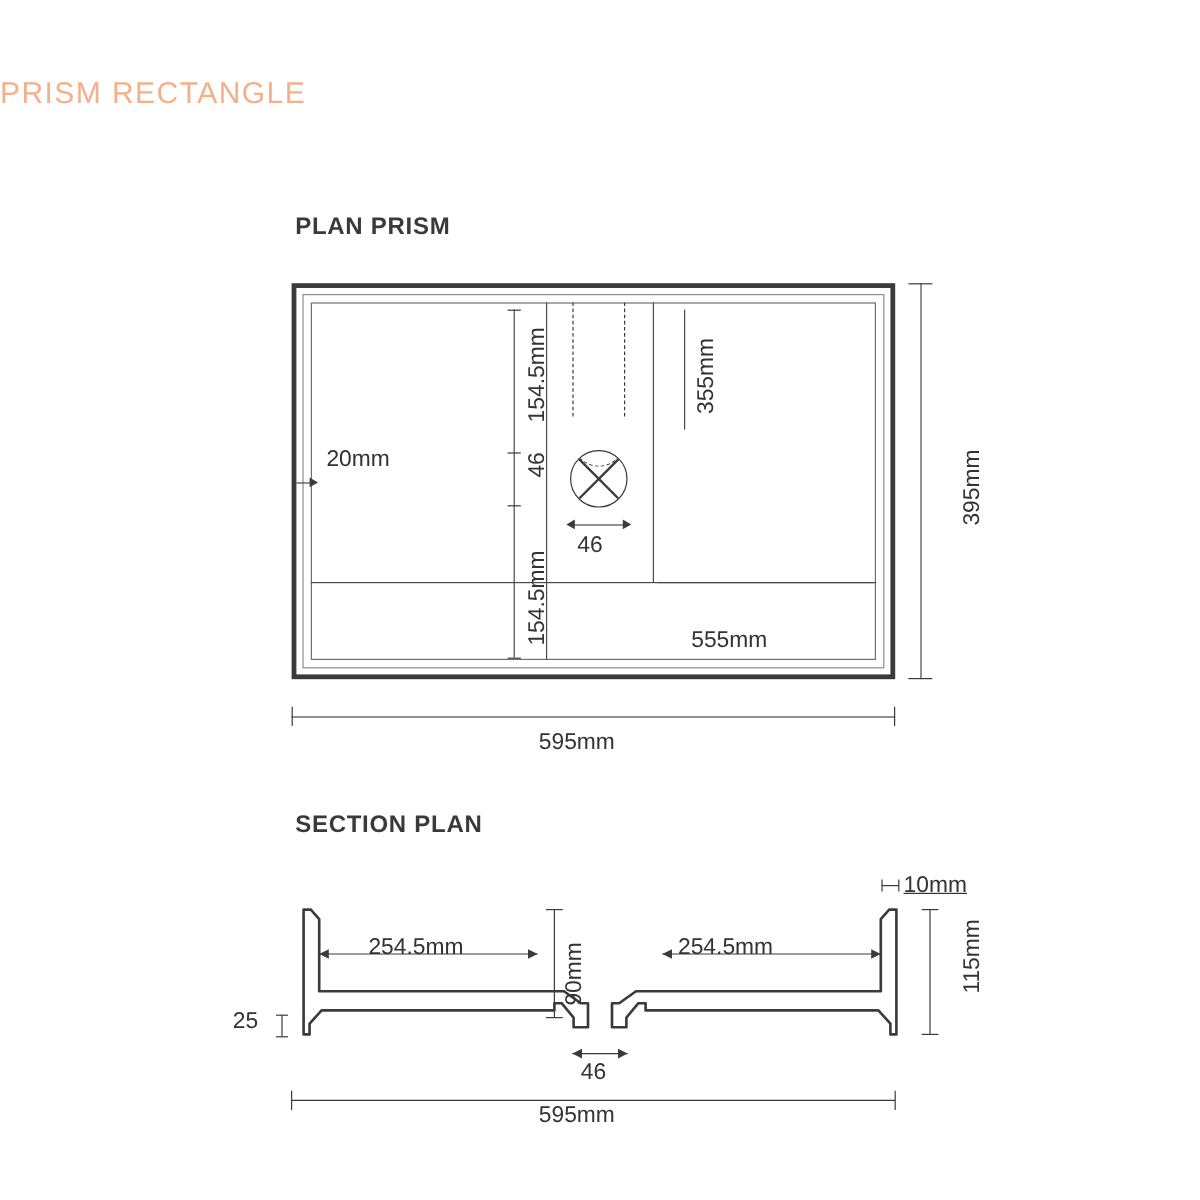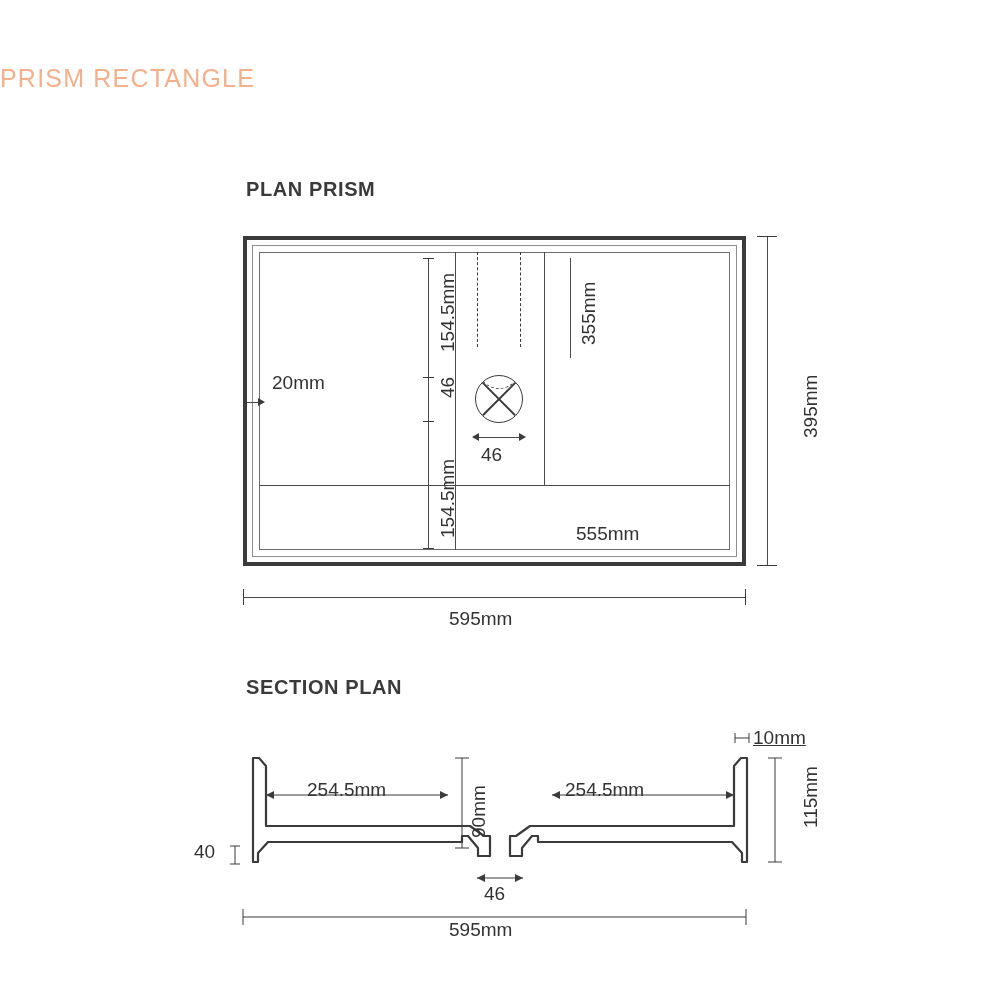--- a/index.html
+++ b/index.html
@@ -252,17 +252,17 @@
     <line x1="243" y1="277" x2="746" y2="277" stroke="#3b3b3b" stroke-width="1"></line>
     <line x1="243" y1="269" x2="243" y2="285" stroke="#3b3b3b" stroke-width="1"></line>
     <line x1="746" y1="269" x2="746" y2="285" stroke="#3b3b3b" stroke-width="1"></line>
   </svg>
 
   <div class="txt" style="left:307px; top:779px;">254.5mm</div>
   <div class="txt" style="left:565px; top:779px;">254.5mm</div>
   <div class="txt rot" style="left:468px; top:838px;">90mm</div>
   <div class="txt" style="left:753px; top:727px;text-decoration:underline;">10mm</div>
   <div class="txt rot" style="left:800px; top:828px;">115mm</div>
-  <div class="txt" style="left:194px; top:841px;">40</div>
+  <div class="txt" style="left:194px; top:841px;">25</div>
   <div class="txt" style="left:484px; top:883px;">46</div>
   <div class="txt" style="left:449px; top:919px;">595mm</div>
 
 </div>
 
 </body></html>

